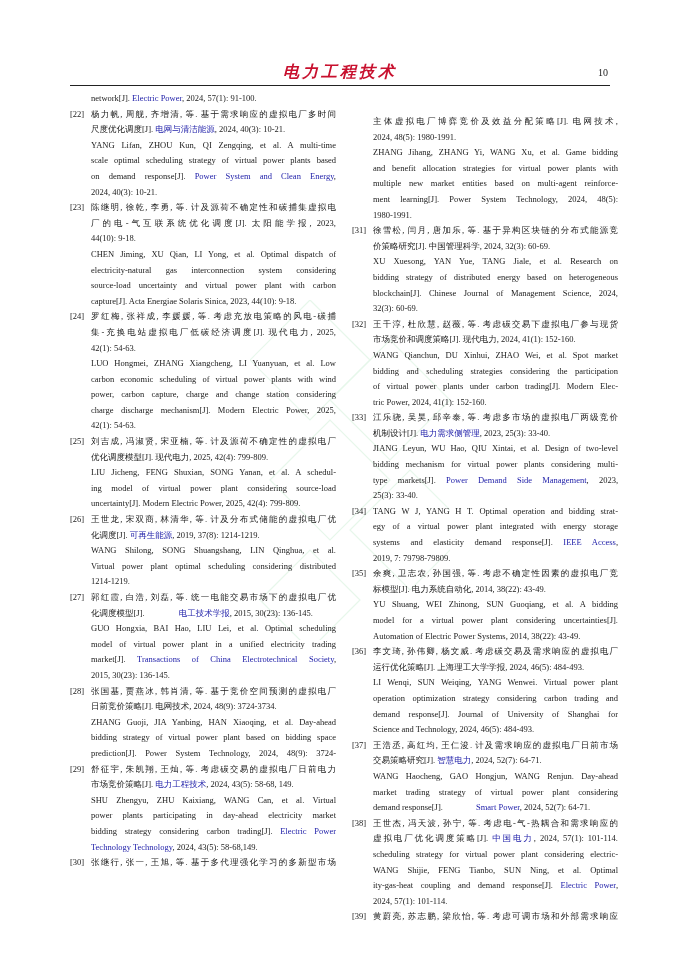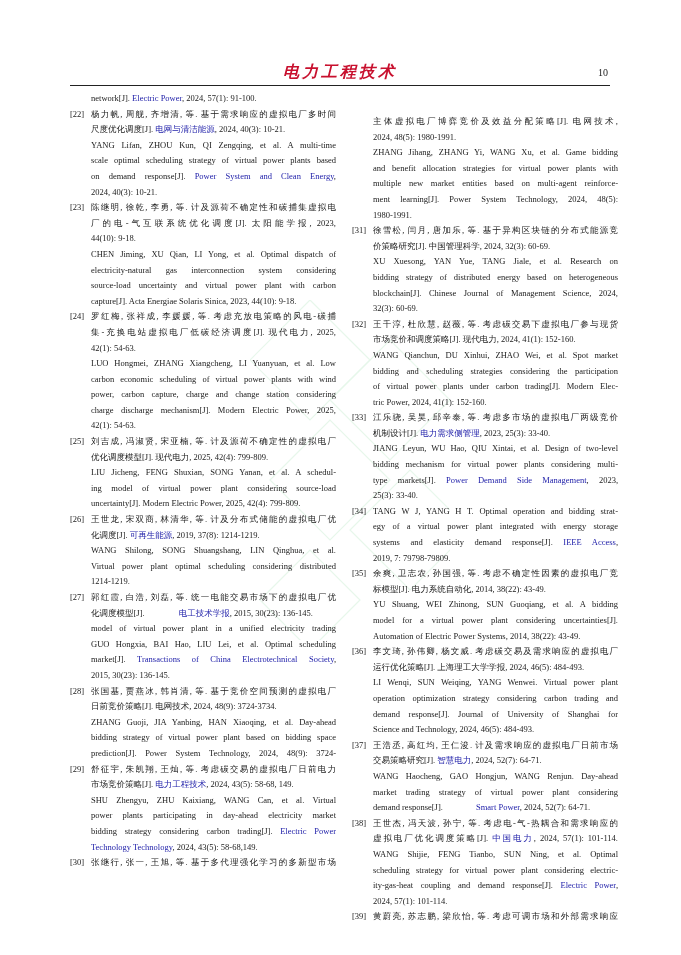--- a/index.html
+++ b/index.html
@@ -87,22 +87,22 @@
       <span class="line"><span>王世龙, 宋双商, 林清华, 等. 计及分布式储能的虚拟电厂优</span></span>
       <span class="line last"><span>化调度[J]. </span><span class="link" style="color: rgb(34, 34, 170);">可再生能源</span><span>, 2019, 37(8): 1214-1219.</span></span>
       <span class="line"><span>WANG Shilong, SONG Shuangshang, LIN Qinghua, et al.</span></span>
       <span class="line"><span>Virtual power plant optimal scheduling considering distributed</span></span>
       <span class="line last"><span>1214-1219.</span></span>
     </div>
     <div class="ref">
       <span class="num">[27]</span>
       <span class="line"><span>郭红霞, 白浩, 刘磊, 等. 统一电能交易市场下的虚拟电厂优</span></span>
       <span class="line last"><span>化调度模型[J]. </span><span class="link" style="color: rgb(34, 34, 170); padding-left: 32px;">电工技术学报</span><span>, 2015, 30(23): 136-145.</span></span>
+      <span class="line"><span>GUO Hongxia, BAI Hao, LIU Lei, et al. Optimal scheduling</span></span>
       <span class="line"><span>model of virtual power plant in a unified electricity trading</span></span>
-      <span class="line"><span>GUO Hongxia, BAI Hao, LIU Lei, et al. Optimal scheduling</span></span>
       <span class="line"><span>market[J]. </span><span class="link" style="color: rgb(34, 34, 170);">Transactions of China Electrotechnical Society</span><span>,</span></span>
       <span class="line last"><span>2015, 30(23): 136-145.</span></span>
     </div>
     <div class="ref">
       <span class="num">[28]</span>
       <span class="line"><span>张国基, 贾燕冰, 韩肖清, 等. 基于竞价空间预测的虚拟电厂</span></span>
       <span class="line last"><span>日前竞价策略[J]. 电网技术, 2024, 48(9): 3724-3734.</span></span>
       <span class="line"><span>ZHANG Guoji, JIA Yanbing, HAN Xiaoqing, et al. Day-ahead</span></span>
       <span class="line"><span>bidding strategy of virtual power plant based on bidding space</span></span>
       <span class="line"><span>prediction[J]. Power System Technology, 2024, 48(9): 3724-</span></span>
@@ -187,22 +187,22 @@
       <span class="line"><span>王浩丞, 高红均, 王仁浚. 计及需求响应的虚拟电厂日前市场</span></span>
       <span class="line last"><span>交易策略研究[J]. </span><span class="link" style="color: rgb(34, 34, 170);">智慧电力</span><span>, 2024, 52(7): 64-71.</span></span>
       <span class="line"><span>WANG Haocheng, GAO Hongjun, WANG Renjun. Day-ahead</span></span>
       <span class="line"><span>market trading strategy of virtual power plant considering</span></span>
       <span class="line last"><span>demand response[J]. </span><span class="link" style="color: rgb(34, 34, 170); padding-left: 31px;">Smart Power</span><span>, 2024, 52(7): 64-71.</span></span>
     </div>
     <div class="ref">
       <span class="num">[38]</span>
       <span class="line"><span>王世杰, 冯天波, 孙宁, 等. 考虑电-气-热耦合和需求响应的</span></span>
       <span class="line"><span>虚拟电厂优化调度策略[J]. </span><span class="link" style="color: rgb(34, 34, 170);">中国电力</span><span>, 2024, 57(1): 101-114.</span></span>
+      <span class="line"><span>scheduling strategy for virtual power plant considering electric-</span></span>
       <span class="line"><span>WANG Shijie, FENG Tianbo, SUN Ning, et al. Optimal</span></span>
-      <span class="line"><span>scheduling strategy for virtual power plant considering electric-</span></span>
       <span class="line"><span>ity-gas-heat coupling and demand response[J]. </span><span class="link" style="color: rgb(34, 34, 170);">Electric Power</span><span>,</span></span>
       <span class="line last"><span>2024, 57(1): 101-114.</span></span>
     </div>
     <div class="ref">
       <span class="num">[39]</span>
       <span class="line"><span>黄蔚亮, 苏志鹏, 梁欣怡, 等. 考虑可调市场和外部需求响应</span></span>
     </div>
   </div>
 
 </body></html>

